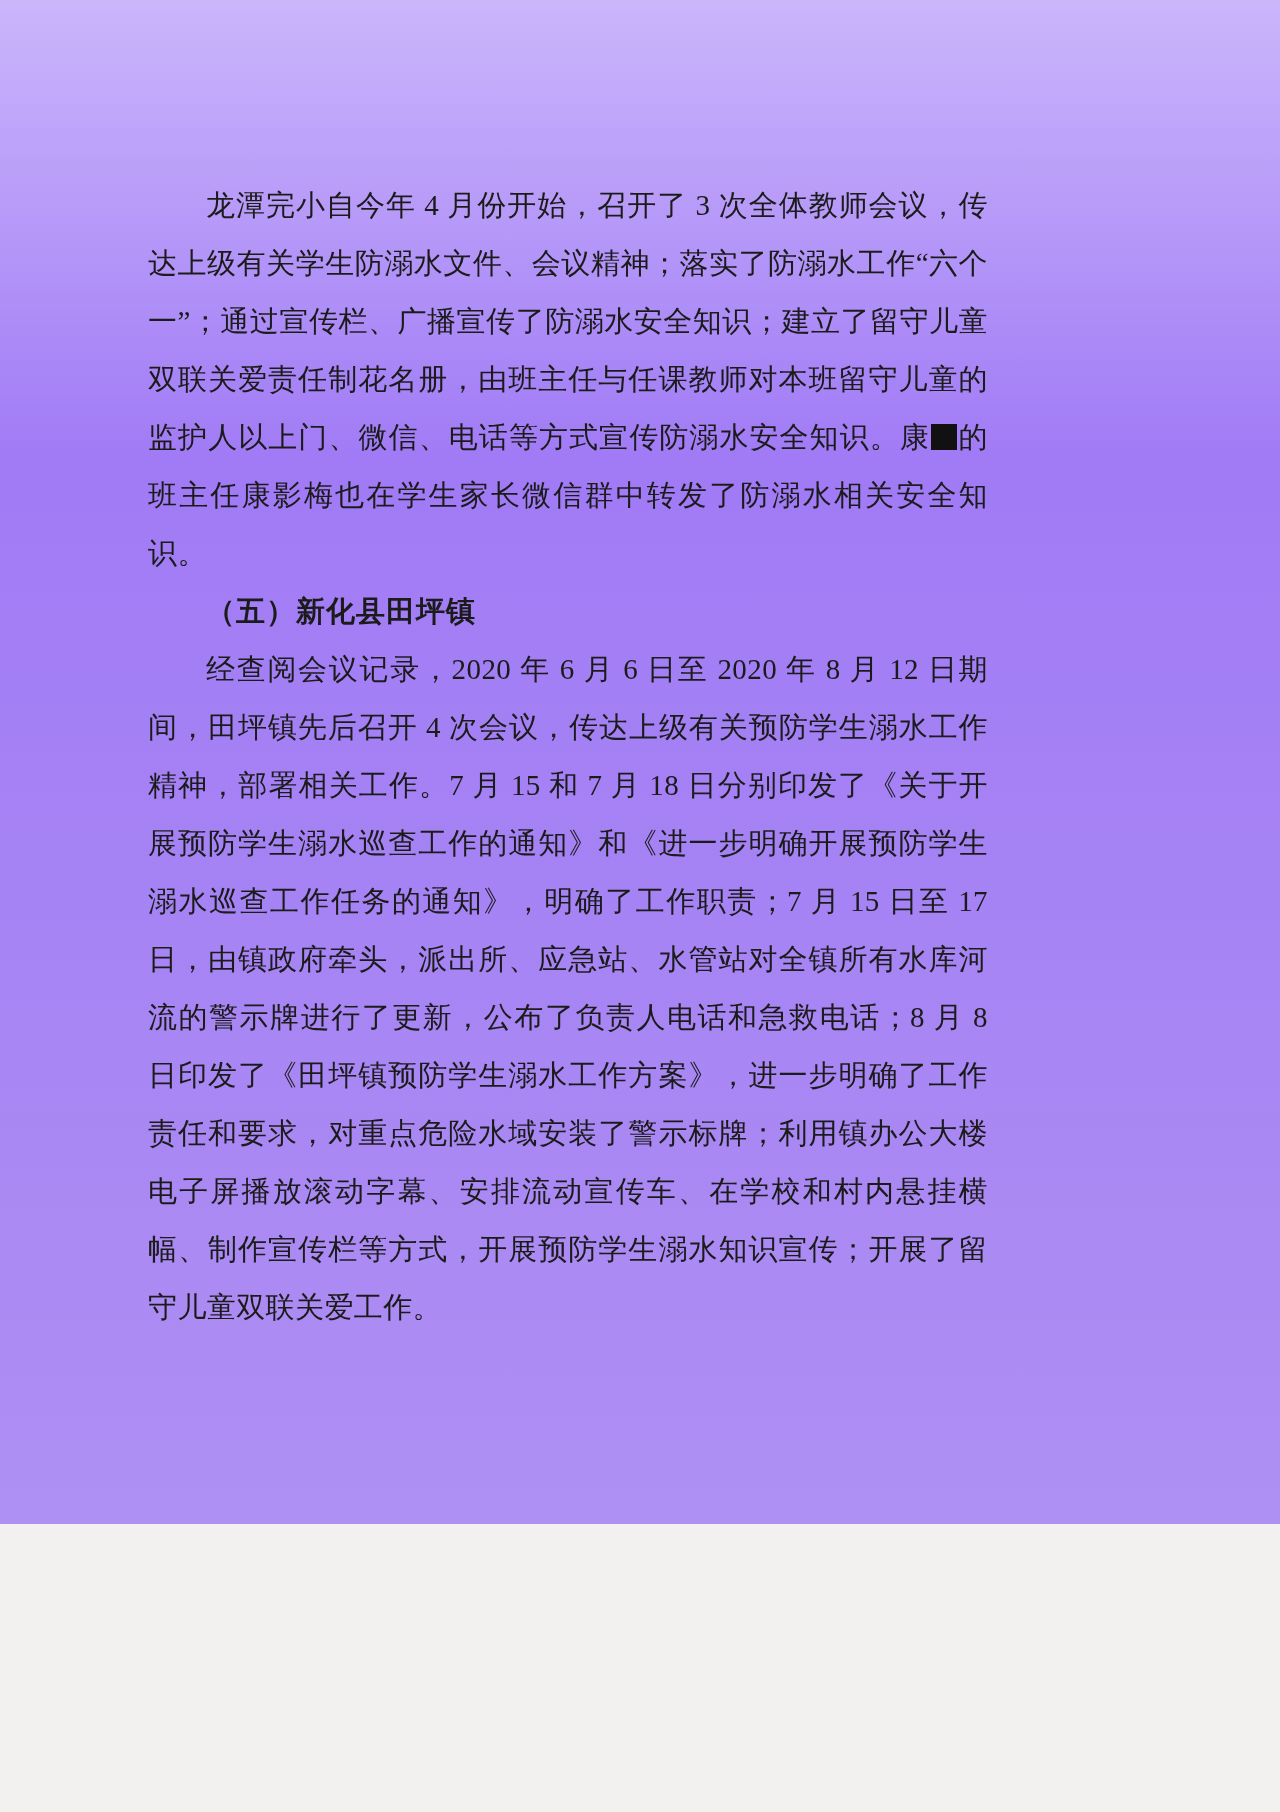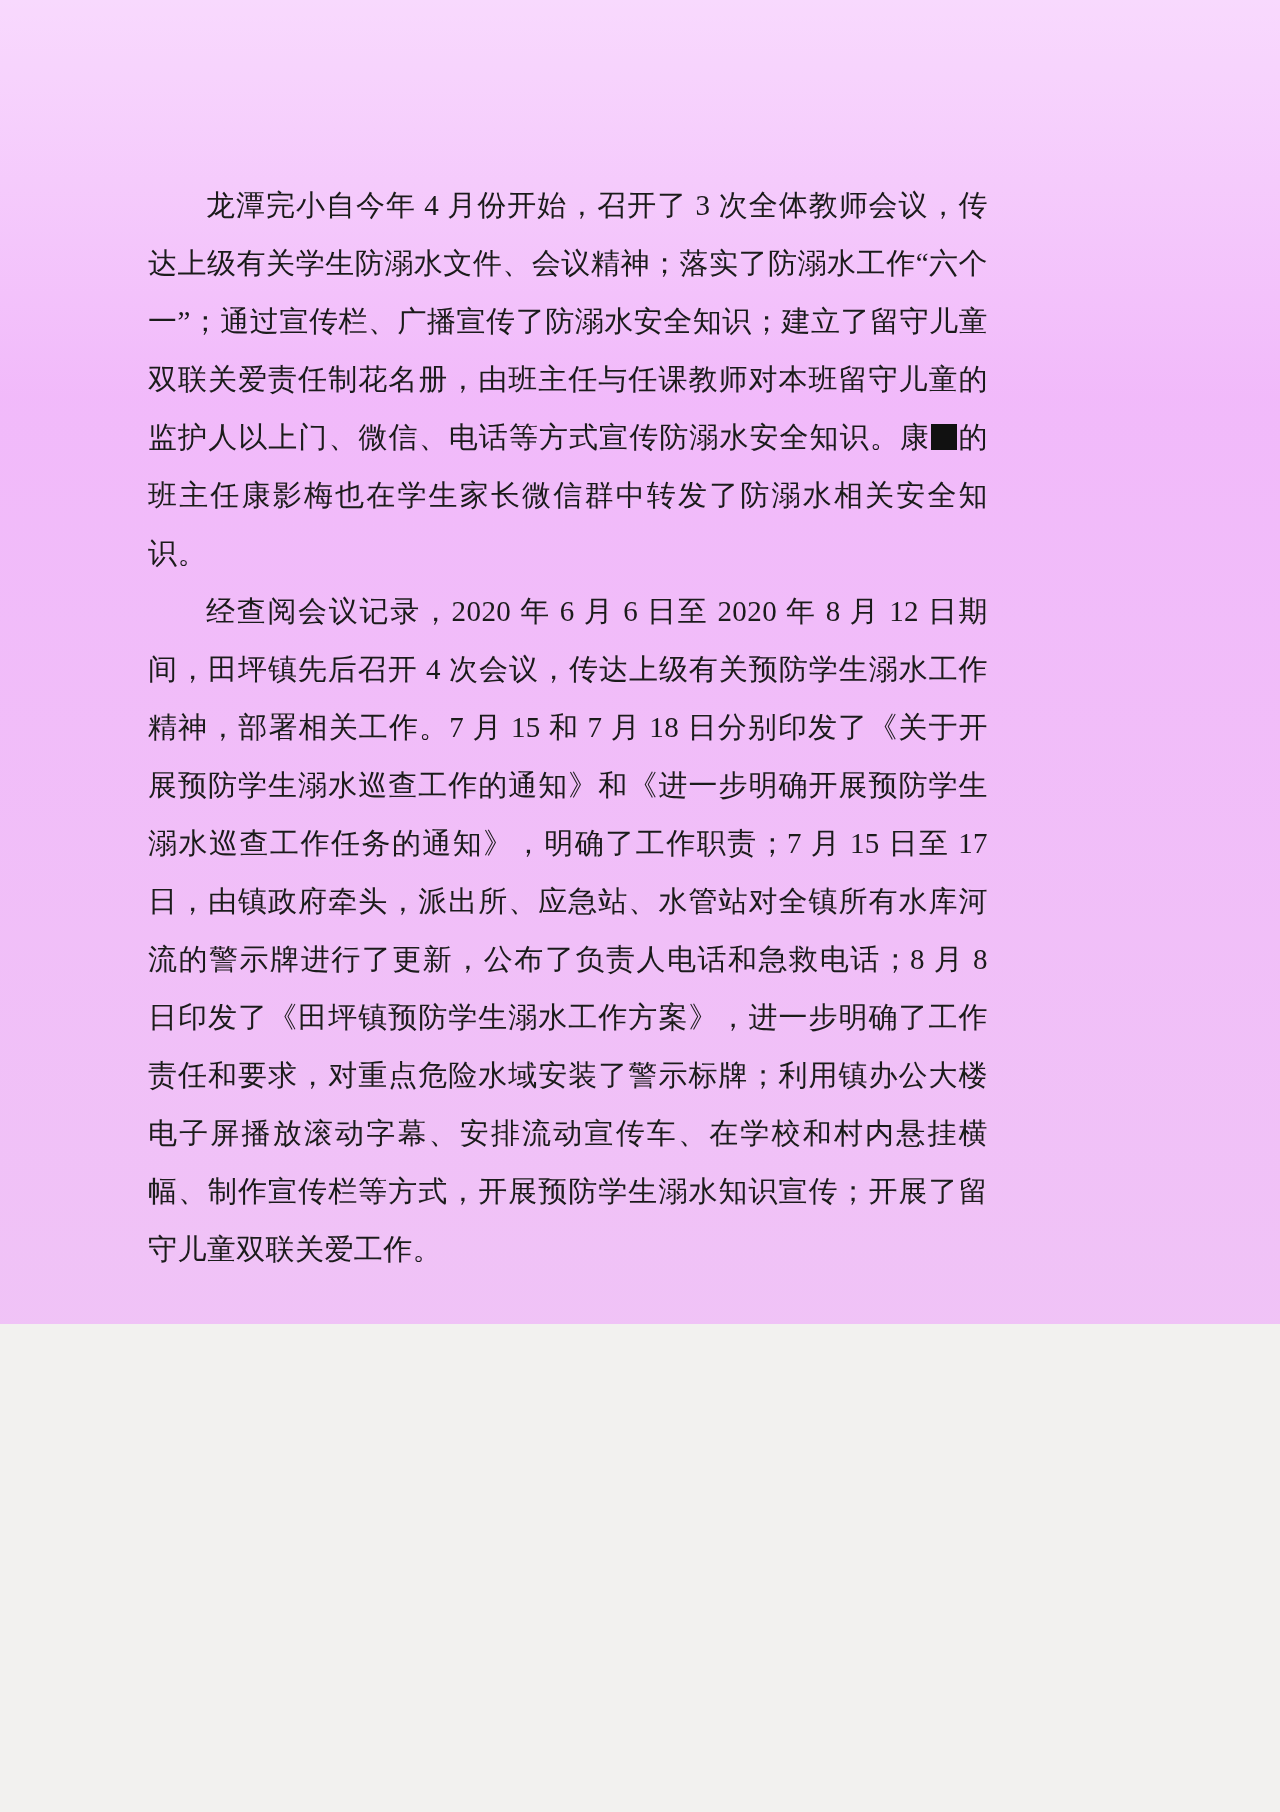--- a/index.html
+++ b/index.html
@@ -8,22 +8,22 @@
   }
   body {
     width: 1280px;
     height: 1812px;
     background: #f2f1ef;
     font-family: "Liberation Serif", serif;
   }
   .page {
     position: relative;
     width: 1280px;
-    height: 1324px;
-    background: #f0abfc;
+    height: 1524px;
+    background: #8b5cf6;
     box-sizing: border-box;
     overflow: hidden;
   }
   .paper-texture {
     position: absolute;
     inset: 0;
     background:
       linear-gradient(180deg, rgba(255,255,255,0.55) 0%, rgba(246,245,243,0.2) 30%, rgba(240,239,236,0.35) 100%);
     pointer-events: none;
   }
@@ -75,18 +75,19 @@
 </head>
 <body>
 
 <div class="page">
   <div class="paper-texture"></div>
 
   <div class="content">
 
     <p class="para"><span>龙潭完小自今年 4 月份开始，召开了 3 次全体教师会议，传达上级有关学生防溺水文件、会议精神；落实了防溺水工作“六个一”；通过宣传栏、广播宣传了防溺水安全知识；建立了留守儿童双联关爱责任制花名册，由班主任与任课教师对本班留守儿童的监护人以上门、微信、电话等方式宣传防溺水安全知识。康</span><span class="redacted"></span><span>的班主任康影梅也在学生家长微信群中转发了防溺水相关安全知识。</span></p>
 
+    <p class="para heading">（五）新化县田坪镇</p>
 
     <p class="para">经查阅会议记录，2020 年 6 月 6 日至 2020 年 8 月 12 日期间，田坪镇先后召开 4 次会议，传达上级有关预防学生溺水工作精神，部署相关工作。7 月 15 和 7 月 18 日分别印发了《关于开展预防学生溺水巡查工作的通知》和《进一步明确开展预防学生溺水巡查工作任务的通知》，明确了工作职责；7 月 15 日至 17 日，由镇政府牵头，派出所、应急站、水管站对全镇所有水库河流的警示牌进行了更新，公布了负责人电话和急救电话；8 月 8 日印发了《田坪镇预防学生溺水工作方案》，进一步明确了工作责任和要求，对重点危险水域安装了警示标牌；利用镇办公大楼电子屏播放滚动字幕、安排流动宣传车、在学校和村内悬挂横幅、制作宣传栏等方式，开展预防学生溺水知识宣传；开展了留守儿童双联关爱工作。</p>
 
   </div>
 
 </div>
 
 </body></html>

